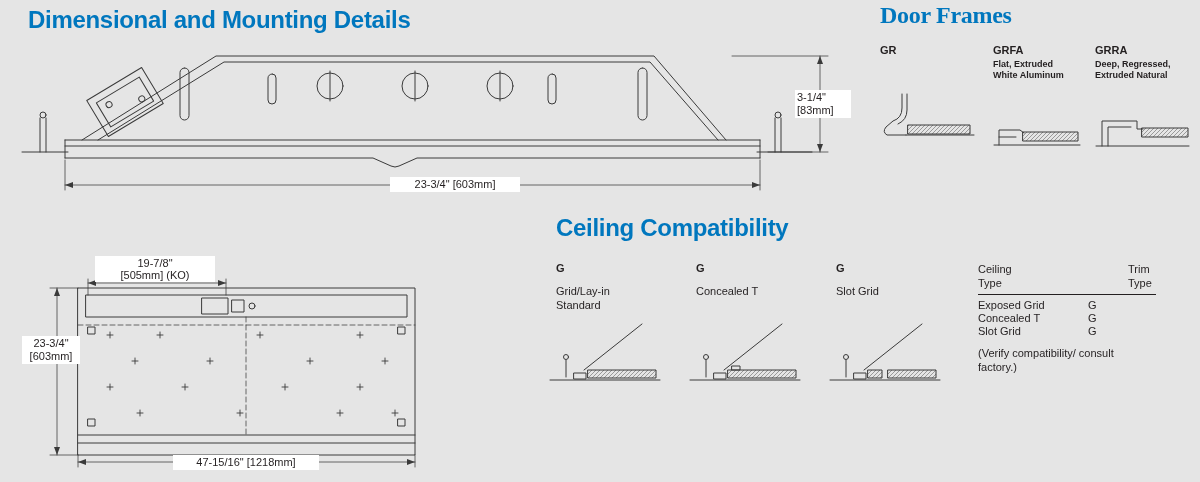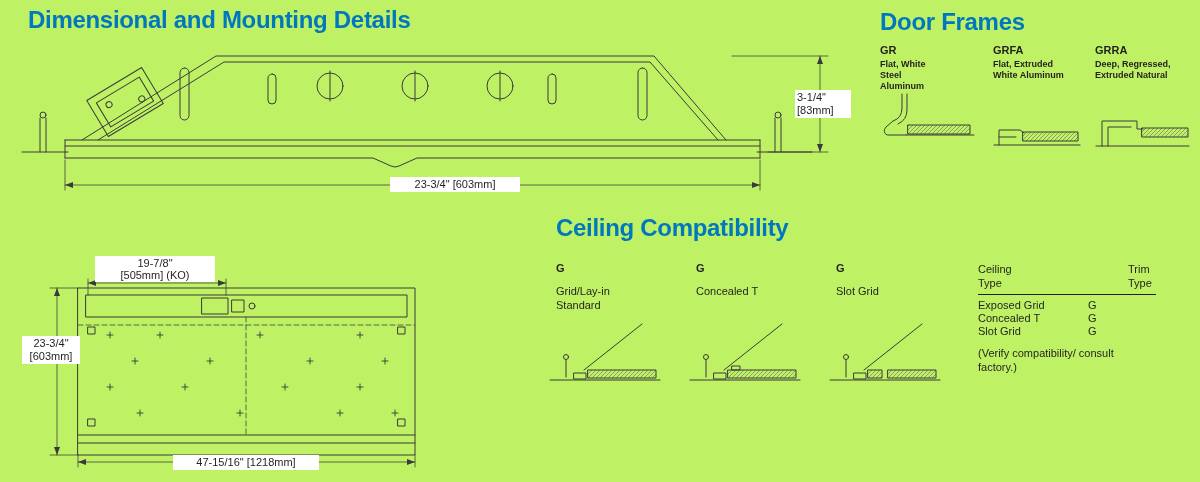--- a/index.html
+++ b/index.html
@@ -1,18 +1,18 @@
 <!DOCTYPE html>
 <html style="--accent: #0077BE;"><head>
 <meta charset="utf-8">
 <style>
   * { margin:0; padding:0; box-sizing:border-box; }
   html,body { background:#fff; }
   body { font-family:"Liberation Sans","DejaVu Sans",sans-serif; color:#231f20; }
-  .page { position:relative; width:1200px; height:482px; background:#bef264; overflow:hidden; }
+  .page { position:relative; width:1200px; height:482px; background:#e5e5e5; overflow:hidden; }
 
   .h1 { position:absolute; font-size:24px; font-weight:bold; color:var(--accent,#0077BE); letter-spacing:-0.3px; white-space:nowrap; }
 
   .df-col { position:absolute; width:110px; }
   .code { font-weight:bold; font-size:11px; line-height:13px; }
   .df-desc { font-size:9px; font-weight:bold; line-height:11px; white-space:pre-line; margin-top:2px; }
 
   .cc-col { position:absolute; width:130px; }
   .cc-desc { font-size:11px; line-height:14px; white-space:pre-line; margin-top:9px; }
 
@@ -98,27 +98,24 @@
       </g>
       <polygon class="fillarrow" points="53,142 53,148 45,145"></polygon>
       <polygon class="fillarrow" points="732,142 732,148 740,145"></polygon>
     </g>
   </svg>
 
   <div class="dim" style="left:795px; top:90px; width:56px;">3-1/4"
 [83mm]</div>
   <div class="dim center" style="left:390px; top:177px; width:130px;">23-3/4" [603mm]</div>
 
-  <div class="h1" style="left:880px; top:8px;">Door Frames</div>
+  <div class="h1" style="left:880px; top:2px;font-family:Liberation Serif, serif;">Door Frames</div>
 
   <div class="df-col" style="left:880px; top:44px;">
     <div class="code">GR</div>
-    <div class="df-desc">Flat, White
-Steel
-Aluminum</div>
   </div>
   <div class="df-col" style="left:993px; top:44px;">
     <div class="code">GRFA</div>
     <div class="df-desc">Flat, Extruded
 White Aluminum</div>
   </div>
   <div class="df-col" style="left:1095px; top:44px;">
     <div class="code">GRRA</div>
     <div class="df-desc">Deep, Regressed,
 Extruded Natural</div>

